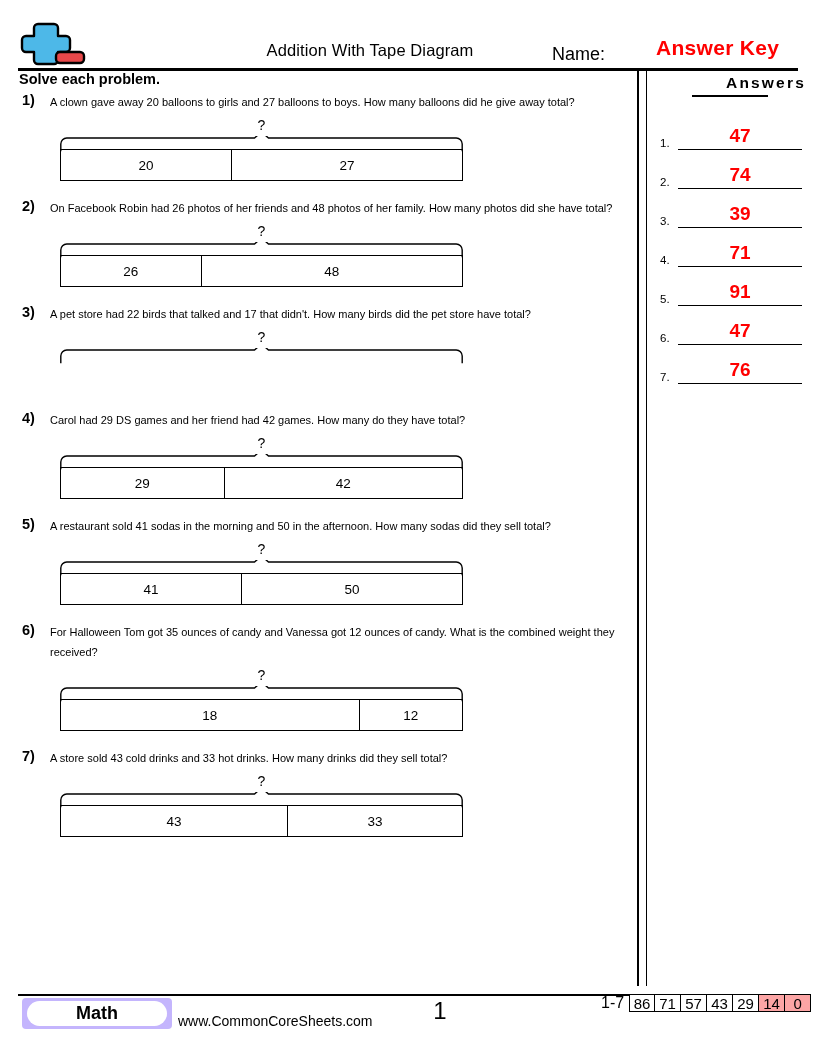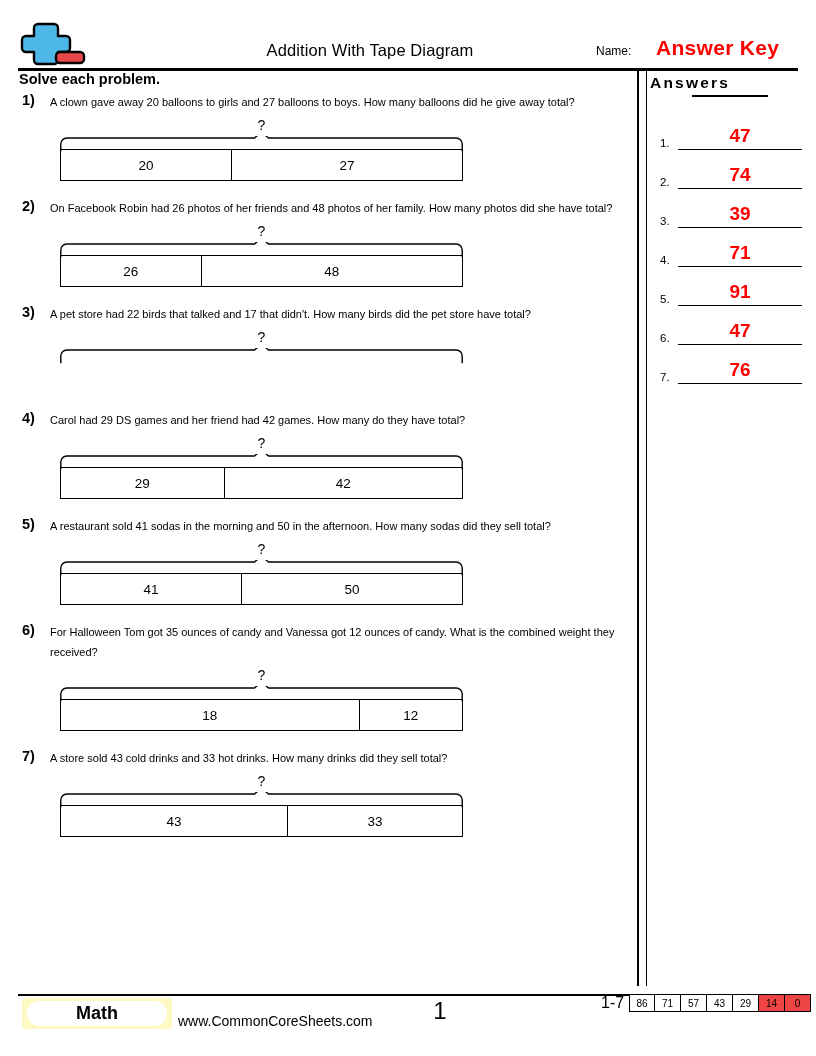--- a/index.html
+++ b/index.html
@@ -32,22 +32,21 @@
     position: absolute;
     left: 190px; top: 41px;
     width: 360px;
     text-align: center;
     font-size: 16.5px;
     letter-spacing: 0.1px;
   }
   #name-label {
     position: absolute;
     left: 552px; top: 44px;
-    font-size: 12px;
-    margin-left: 44px;
+    font-size: 18px;
   }
   #answer-key {
     position: absolute;
     left: 628px; top: 36px;
     font-size: 21px;
     font-weight: bold;
     color: #ff0000;
     letter-spacing: 0.3px;
     margin-left: 28px;
   }
@@ -151,21 +150,21 @@
   #answers {
     position: absolute;
     left: 650px; top: 68px;
     width: 166px;
     height: 918px;
   }
   #answers-title {
     position: absolute;
     left: 0; top: 6px;
     width: 156px;
-    text-align: left;
+    text-align: right;
     font-size: 15.5px;
     font-weight: bold;
     letter-spacing: 2.2px;
   }
   #answers-title-underline {
     position: absolute;
     left: 42px; top: 27px;
     width: 76px; height: 2px;
     background: #000000;
   }
@@ -200,21 +199,21 @@
   #footer-rule {
     position: absolute;
     left: 18px; top: 994px;
     width: 780px; height: 2px;
     background: #000000;
   }
   #math-badge {
     position: absolute;
     left: 22px; top: 998px;
     width: 150px; height: 31px;
-    background: #fef9c3;
+    background: #c4b5fd;
     border-radius: 4px;
   }
   #math-badge-inner {
     position: absolute;
     left: 5px; top: 3px;
     width: 140px; height: 25px;
     background: #ffffff;
     border-radius: 13px;
     display: flex;
     align-items: center;
@@ -249,25 +248,25 @@
     font-size: 16px;
   }
   .score-cell {
     width: 26px;
     border: 1px solid #000000;
     border-left: none;
     box-sizing: border-box;
     display: flex;
     align-items: center;
     justify-content: center;
-    font-size: 10px;
+    font-size: 15px;
     background: #ffffff;
   }
   .score-cell.first { border-left: 1px solid #000000; }
-  .score-cell.hl { background: #ef4444; }
+  .score-cell.hl { background: #fca5a5; }
 </style>
 </head>
 <body>
 
 <div id="header">
 
   <div id="logo">
     <svg width="68" height="46" viewBox="0 0 68 46">
       <path d="M20 4 h16 a4 4 0 0 1 4 4 v8 h8 a4 4 0 0 1 4 4 v8 a4 4 0 0 1 -4 4 h-8 v8 a4 4 0 0 1 -4 4 h-16 a4 4 0 0 1 -4 -4 v-8 h-8 a4 4 0 0 1 -4 -4 v-8 a4 4 0 0 1 4 -4 h8 v-8 a4 4 0 0 1 4 -4 z" fill="#4db8e8" stroke="#000000" stroke-width="2.4" stroke-linejoin="round"></path>
       <rect x="38" y="32" width="28" height="11" rx="4" ry="4" fill="#e8484a" stroke="#000000" stroke-width="2.4"></rect>

